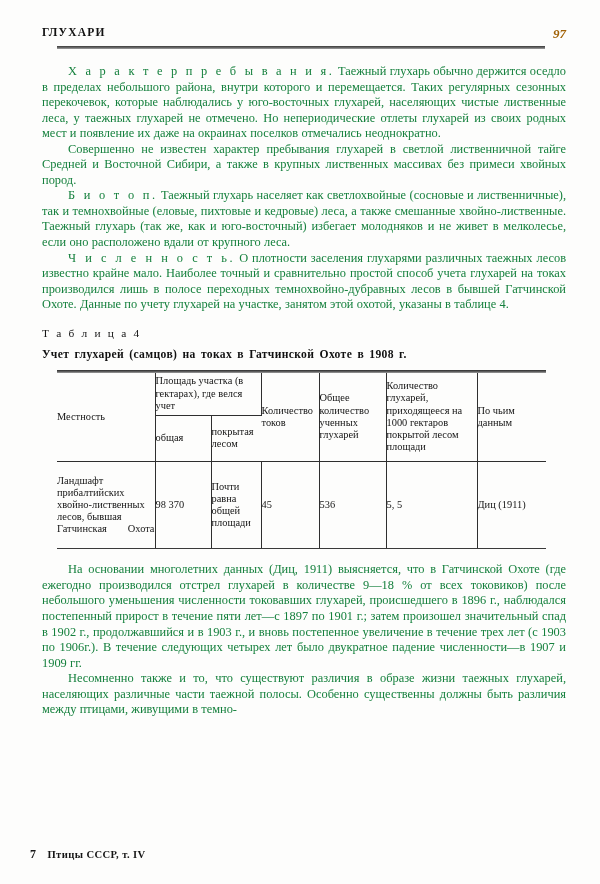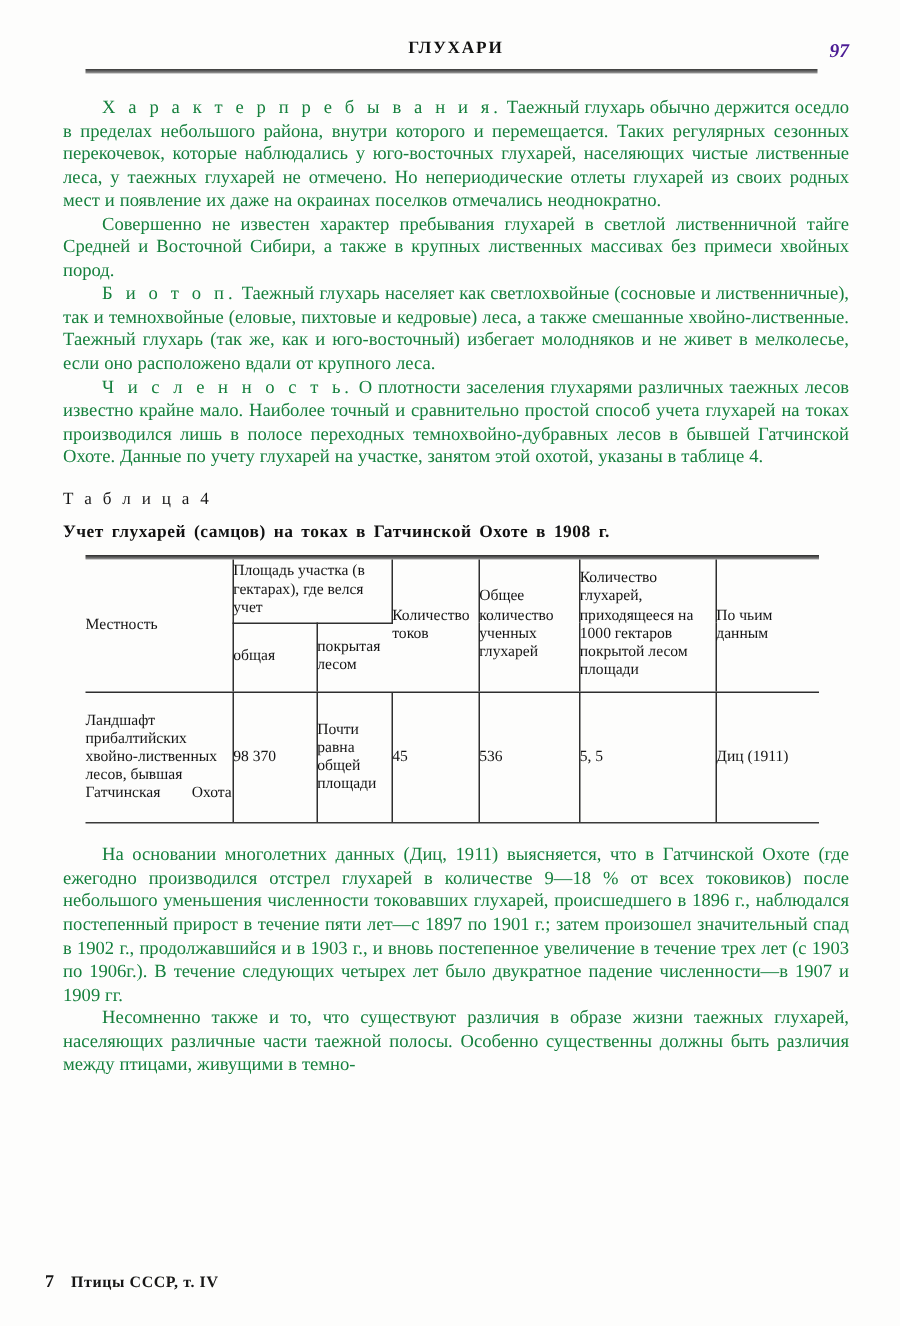--- a/index.html
+++ b/index.html
@@ -31,34 +31,34 @@
 
   
   .runhead {
     position: relative;
     height: 26px;
   }
   .runhead-title {
     position: absolute;
     left: 0; right: 0;
     top: 0;
-    text-align: center;
+    text-align: left;
     font-size: 11.5px;
     letter-spacing: 1.2px;
     font-weight: bold;
     color: #111;
   }
   .runhead-folio {
     position: absolute;
     right: 0;
     top: 0;
     font-size: 13px;
     font-style: italic;
     font-weight: bold;
-    color: #4c1d95;
+    color: #a16207;
   }
   .runhead-rule {
     position: absolute;
     left: 15px;
     top: 20px;
     width: 488px;
     height: 3px;
     background: linear-gradient(180deg,#2b2b2b 0%, #555 45%, #9a9a9a 100%);
     opacity: .93;
   }

